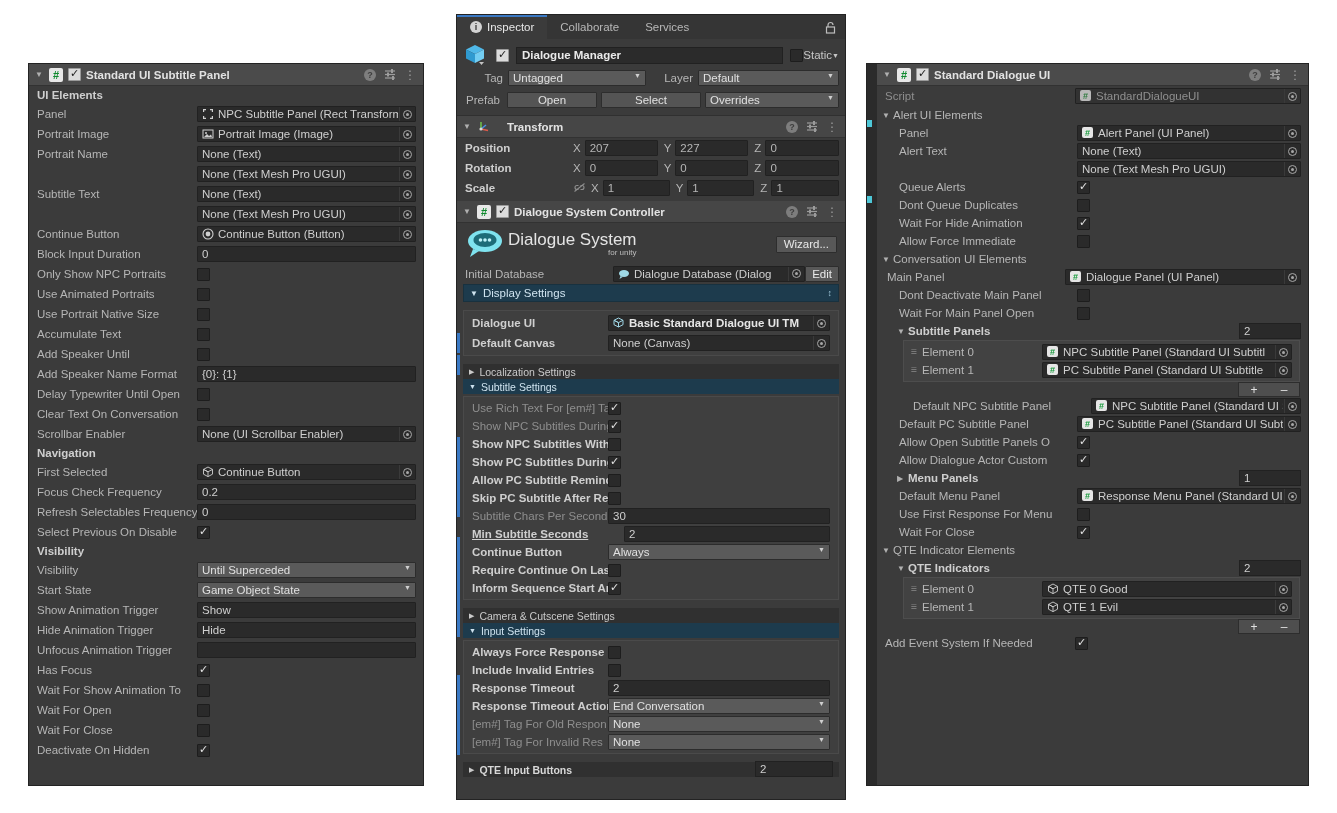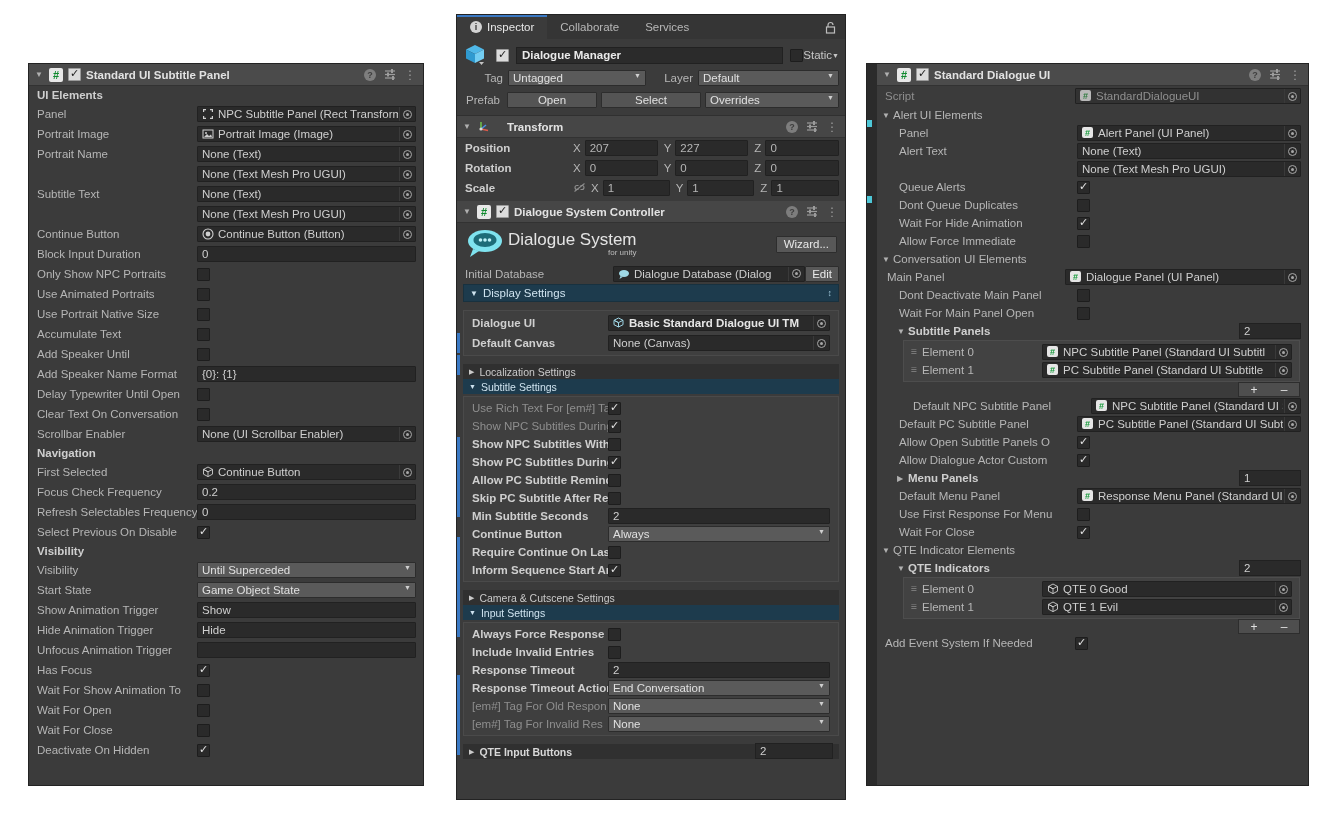--- a/index.html
+++ b/index.html
@@ -685,21 +685,25 @@
         </div>
         <div class="row h18">
           <span class="lbl bold" style="width: 136px;">Allow PC Subtitle Reminder</span>
           <span class="chk"></span>
         </div>
         <div class="row h18">
           <span class="lbl bold" style="width: 136px;">Skip PC Subtitle After Res</span>
           <span class="chk"></span>
         </div>
         <div class="row h18">
-          <span class="lbl bold" style="width: 136px;">Min Subtitle Seconds</span>
+          <span class="lbl dim" style="width: 136px;">Subtitle Chars Per Second</span>
+          <span class="field">30</span>
+        </div>
+        <div class="row h18">
+          <span class="lbl bold" style="width: 152px; text-decoration: underline;">Min Subtitle Seconds</span>
           <span class="field">2</span>
         </div>
         <div class="row h18">
           <span class="lbl bold" style="width: 136px;">Continue Button</span>
           <span class="dd">Always</span>
         </div>
         <div class="row h18">
           <span class="lbl bold" style="width: 136px;">Require Continue On Last</span>
           <span class="chk"></span>
         </div>

